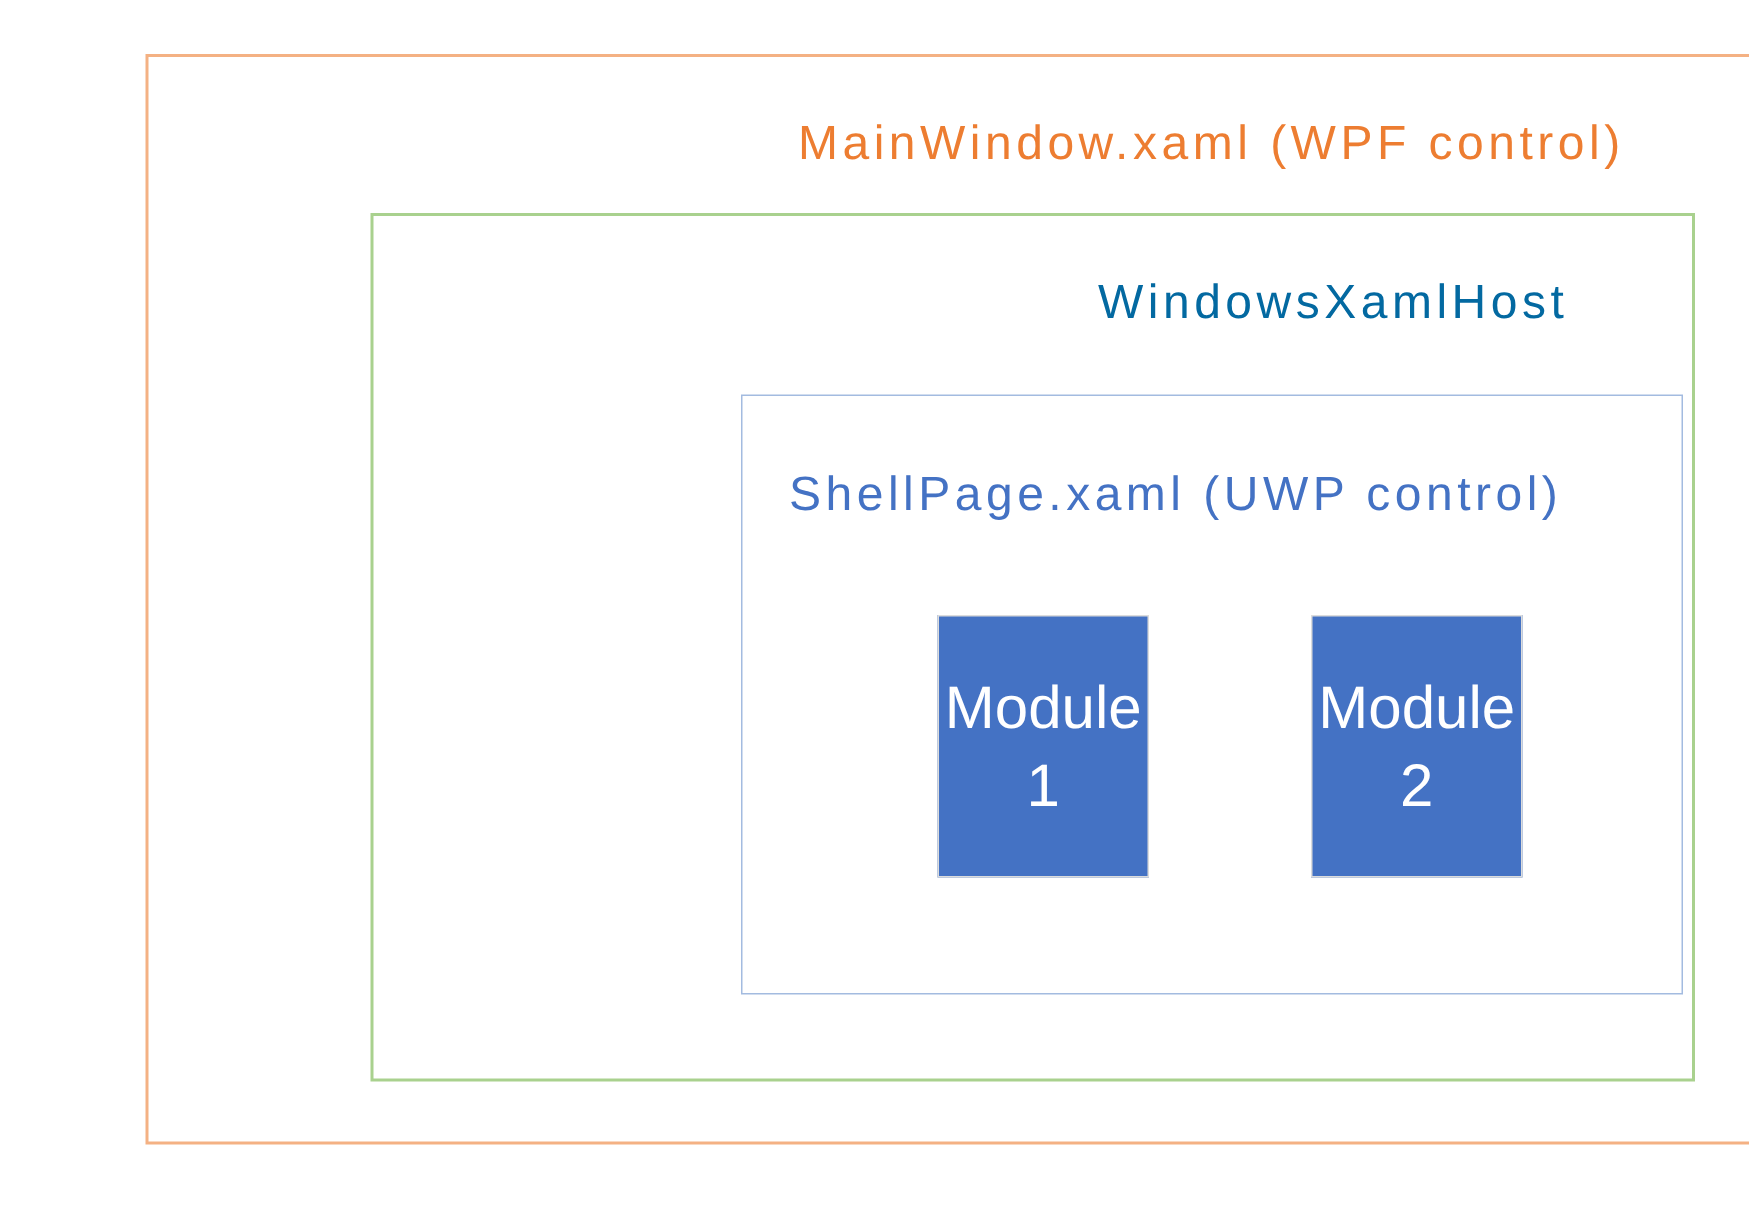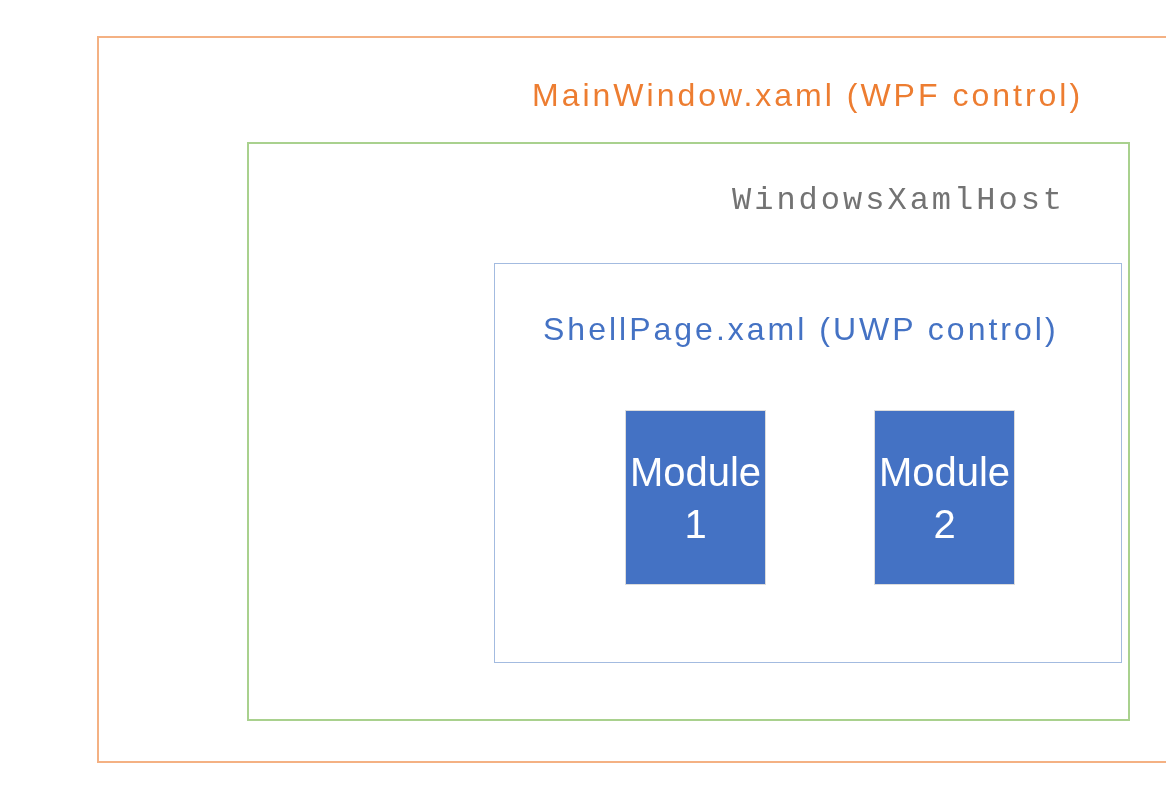--- a/index.html
+++ b/index.html
@@ -46,34 +46,33 @@
   #xamlhost-box {
     left: 108px;   
     top: 104px;
     width: 883px;
     height: 579px;
     border: 2px solid #A9D18E;
   }
   #xamlhost-label {
     left: 483px;   
     top: 37px;
-    color: #737373;
-    font-family: Liberation Mono, monospace;
+    color: #0369a1;
   }
 
   
   #shellpage-box {
     left: 205px;   
     top: 119px;
     width: 628px;
     height: 400px;
     border: 1.5px solid #A3BBE0;
   }
   #shellpage-label {
-    left: 48px;    
+    left: 31px;    
     top: 45px;
     color: #4472C4;
   }
 
   
   .module-box {
     position: absolute;
     box-sizing: border-box;
     width: 141px;
     height: 175px;

